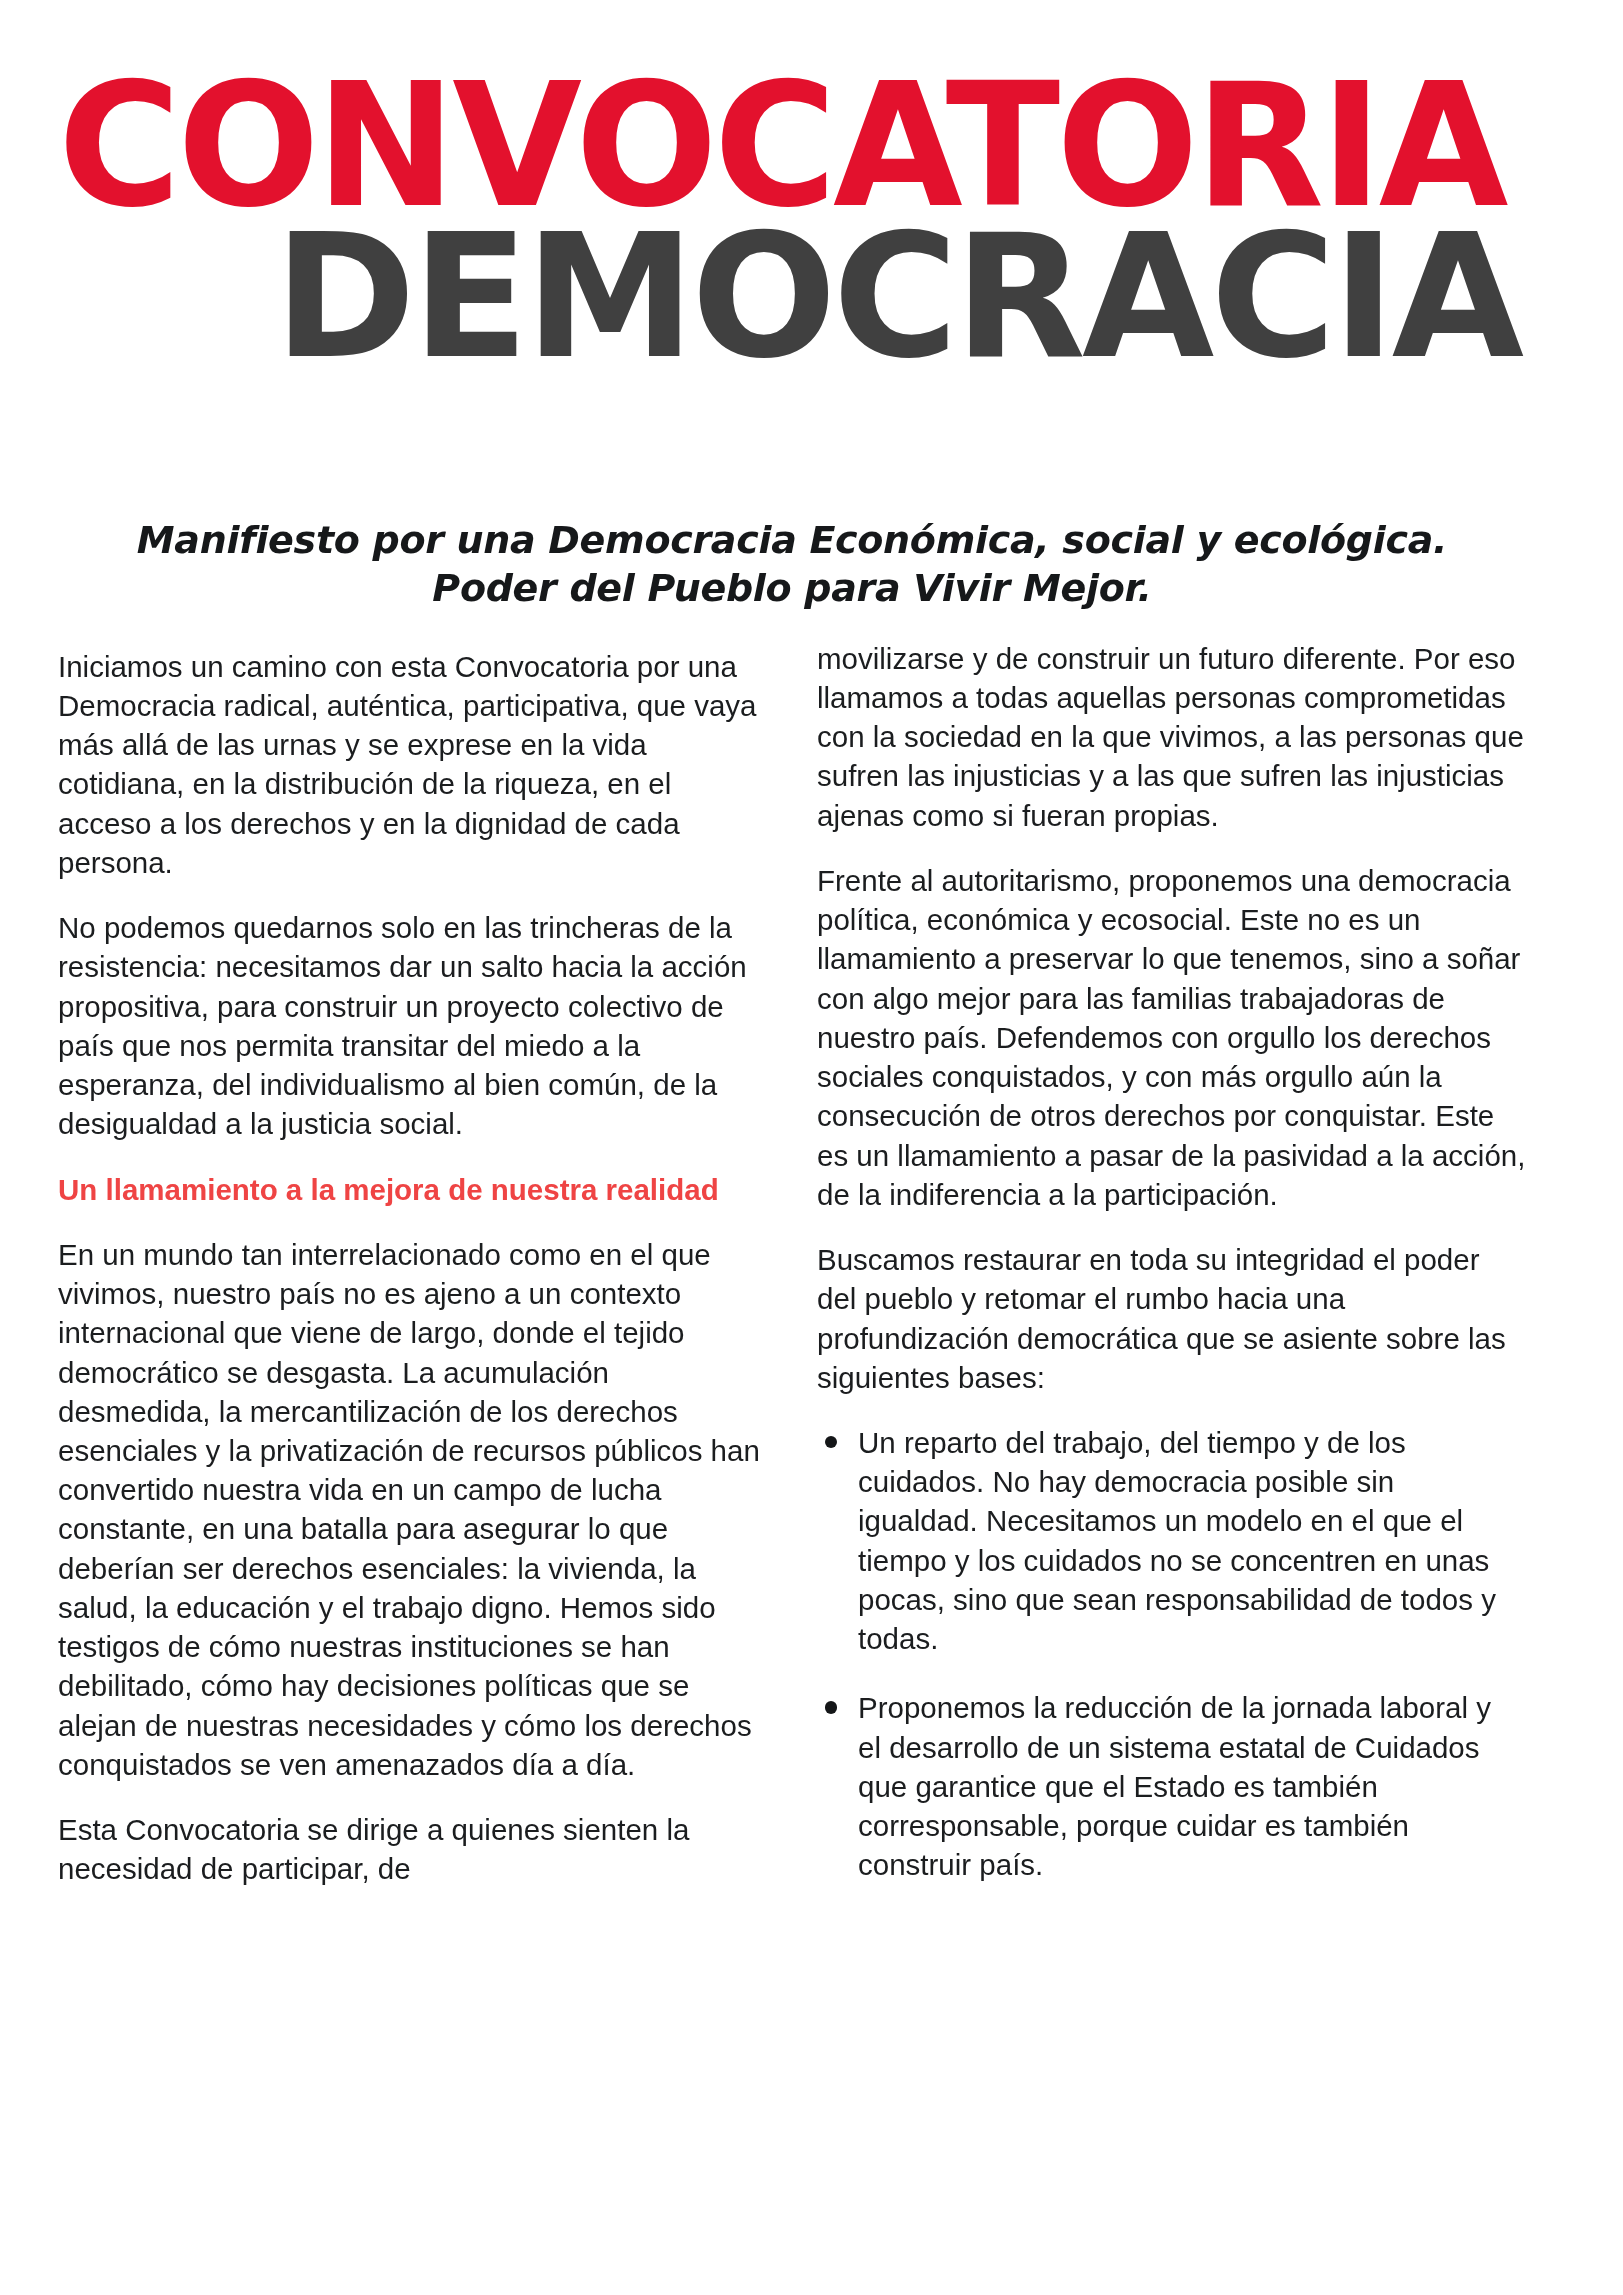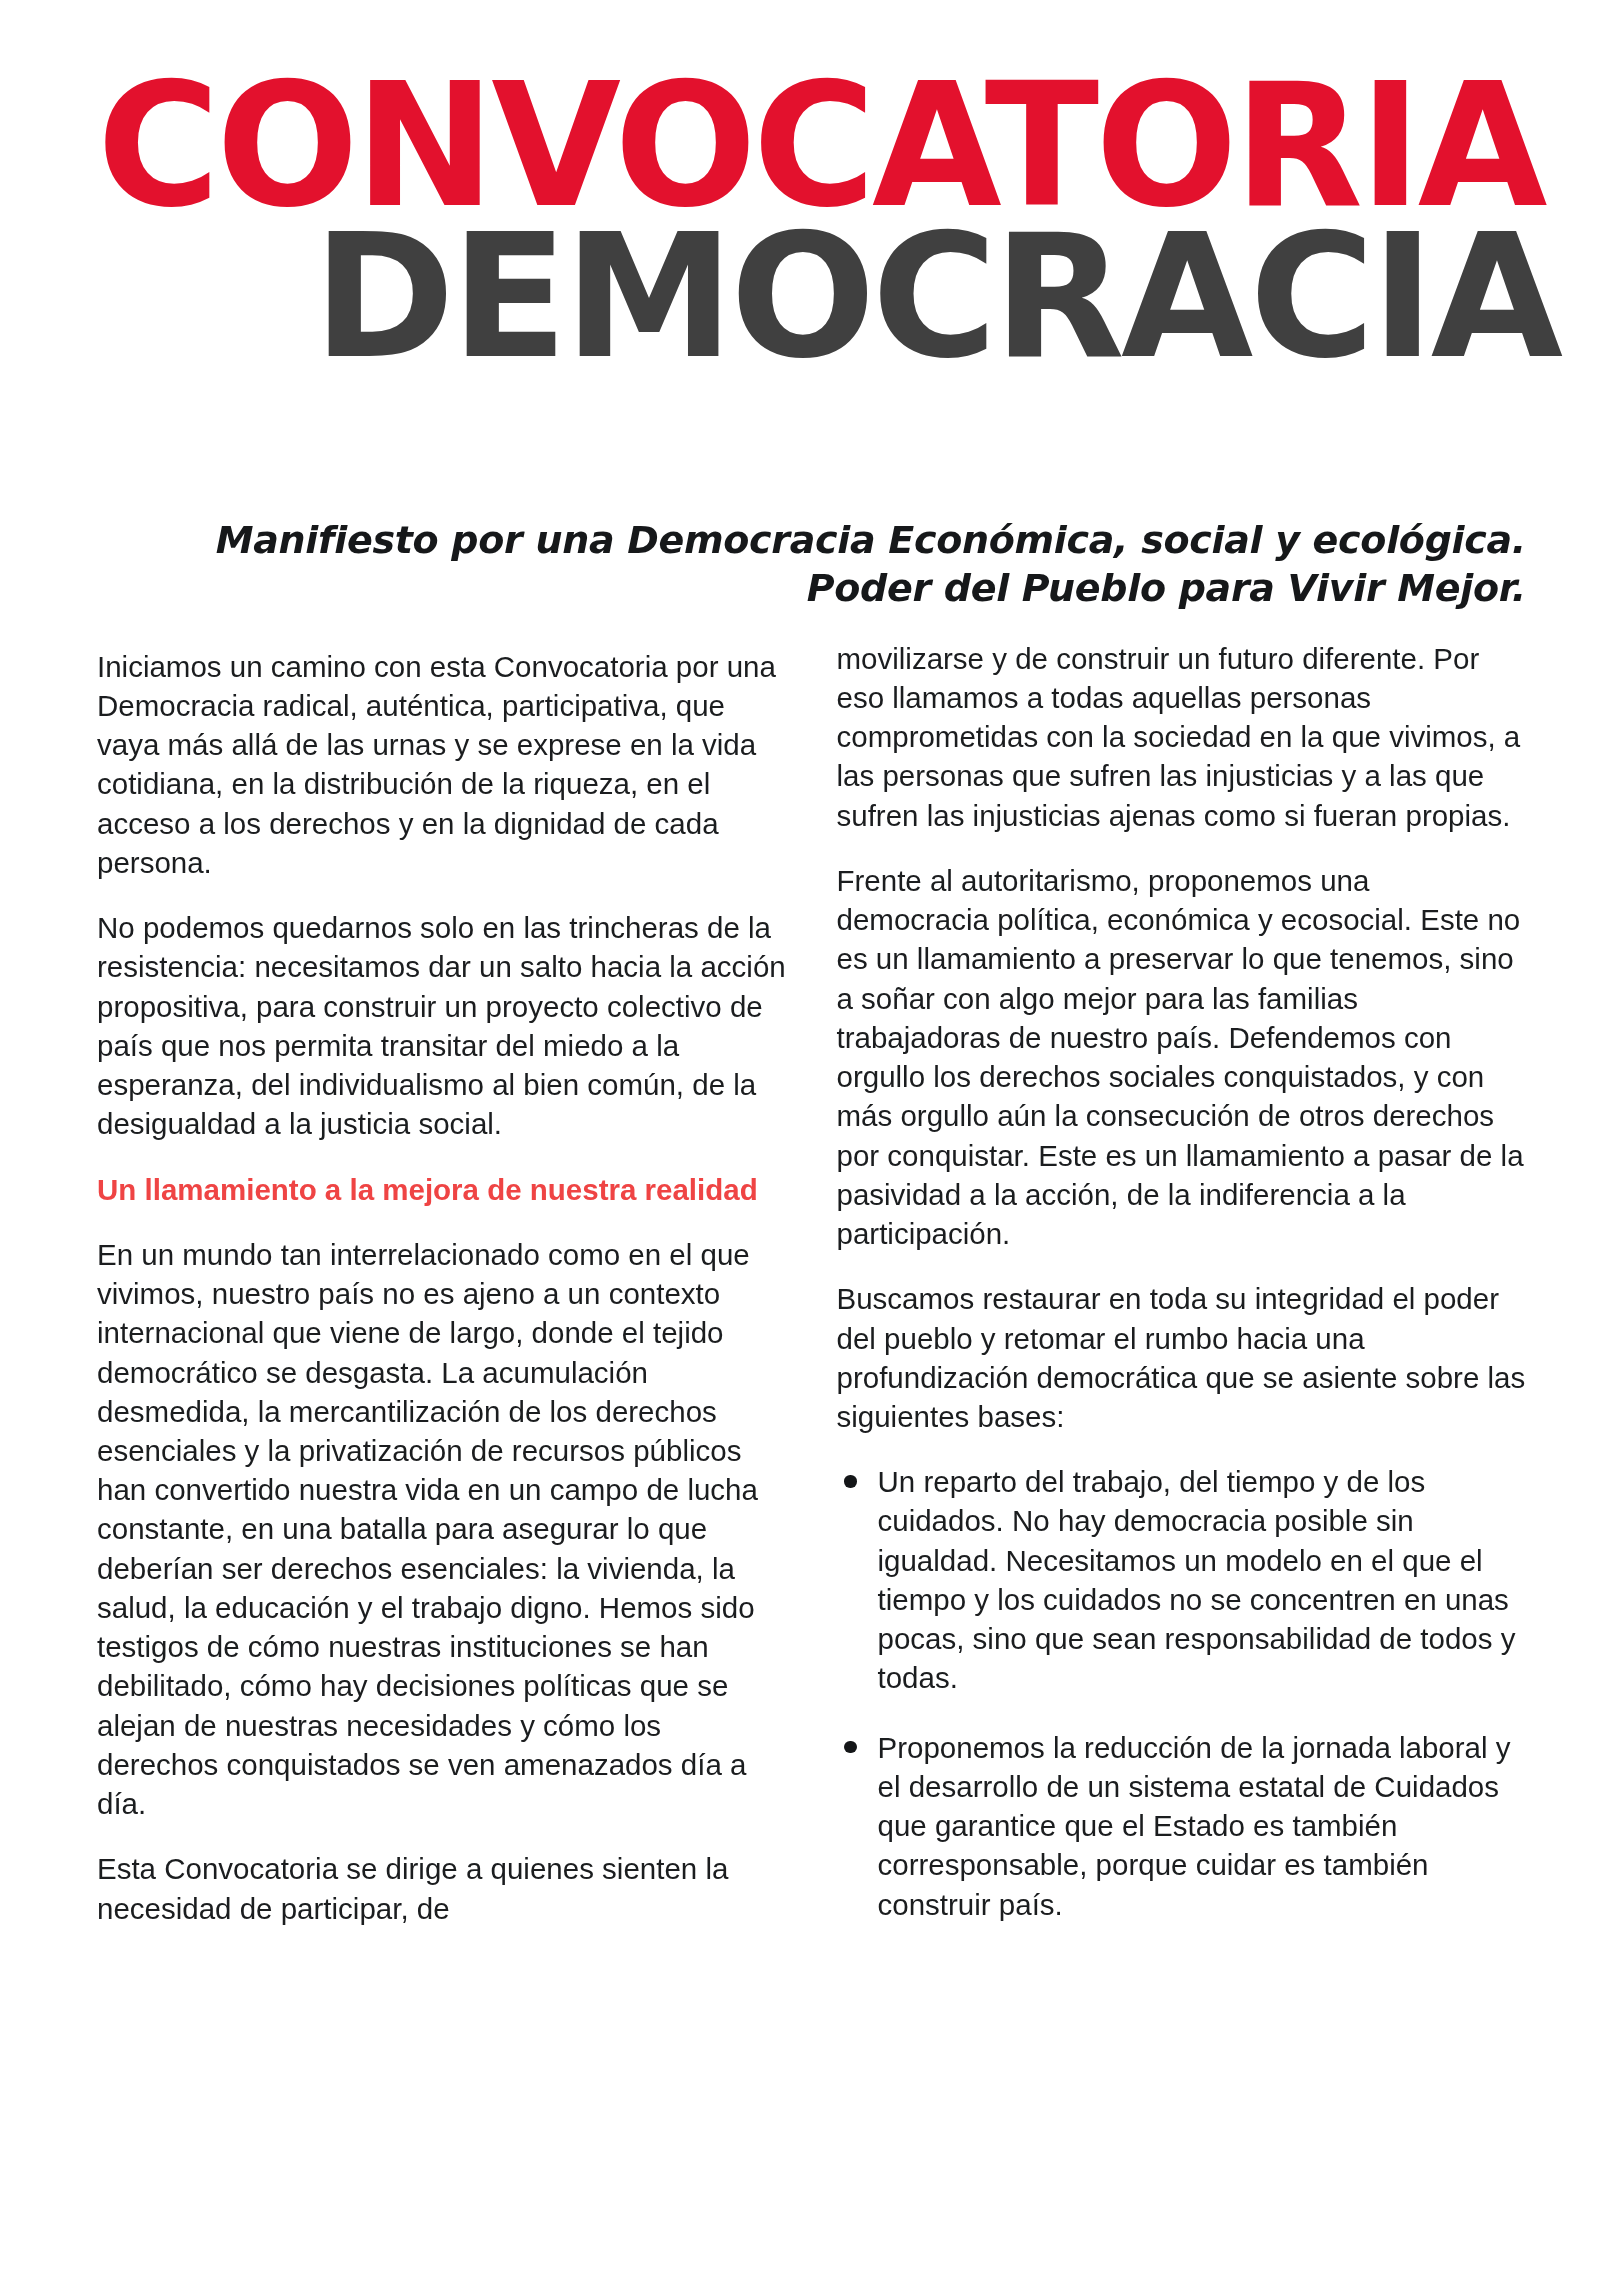--- a/index.html
+++ b/index.html
@@ -13,21 +13,21 @@
     height: 2295px;
     font-family: "Liberation Sans", sans-serif;
     color: #1a1a1a;
     overflow: hidden;
   }
   .page {
     position: relative;
     width: 1623px;
     height: 2295px;
     box-sizing: border-box;
-    padding: 72px 97px 0 97px;
+    padding: 72px 97px 0 58px;
     background: #ffffff;
   }
 
   
   .masthead {
     position: relative;
     height: 432px;
   }
   .title-main {
     font-family: "DejaVu Sans", sans-serif;
@@ -69,21 +69,21 @@
     font-weight: 700;
     color: #404040;
     font-size: 171px;
     line-height: 0.86;
     letter-spacing: -3.9px;
     white-space: nowrap;
   }
 
   
   .subtitle {
-    text-align: right;
+    text-align: center;
     font-family: "DejaVu Sans", sans-serif;
     font-style: italic;
     font-weight: 700;
     font-size: 38px;
     line-height: 1.26;
     color: #16181a;
     margin: 13px 0 26px 0;
     letter-spacing: -0.3px;
   }
   .subtitle .line { display: block; }

